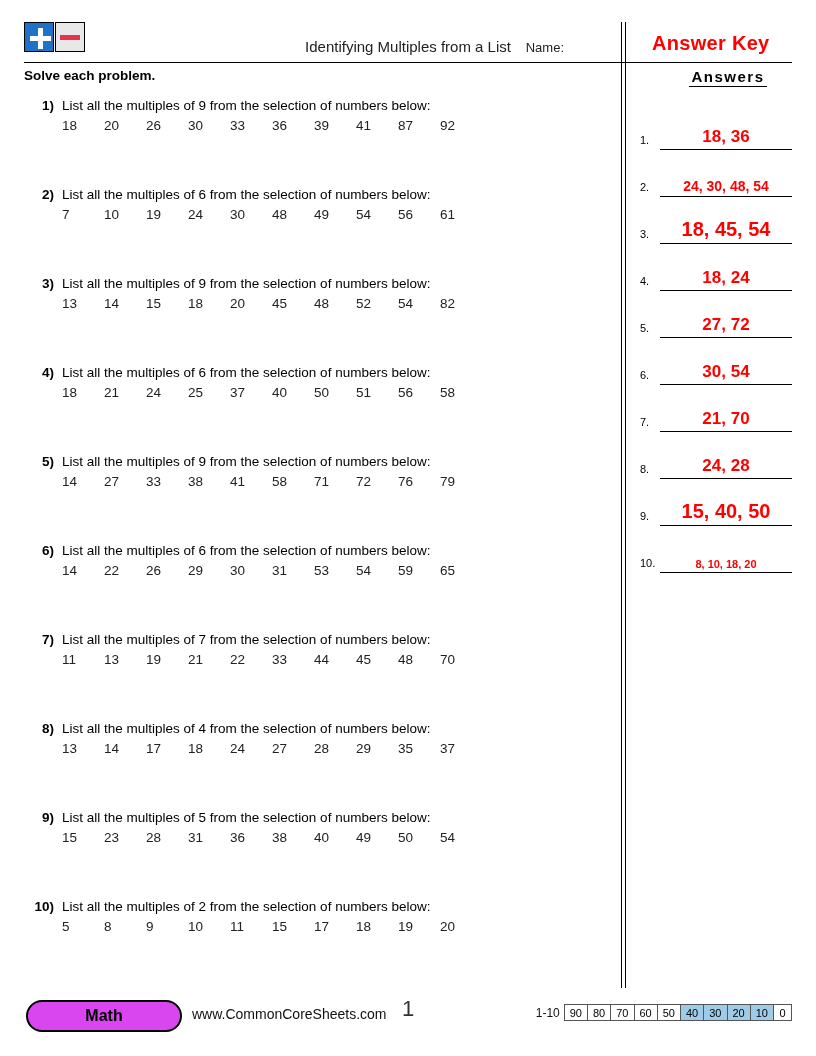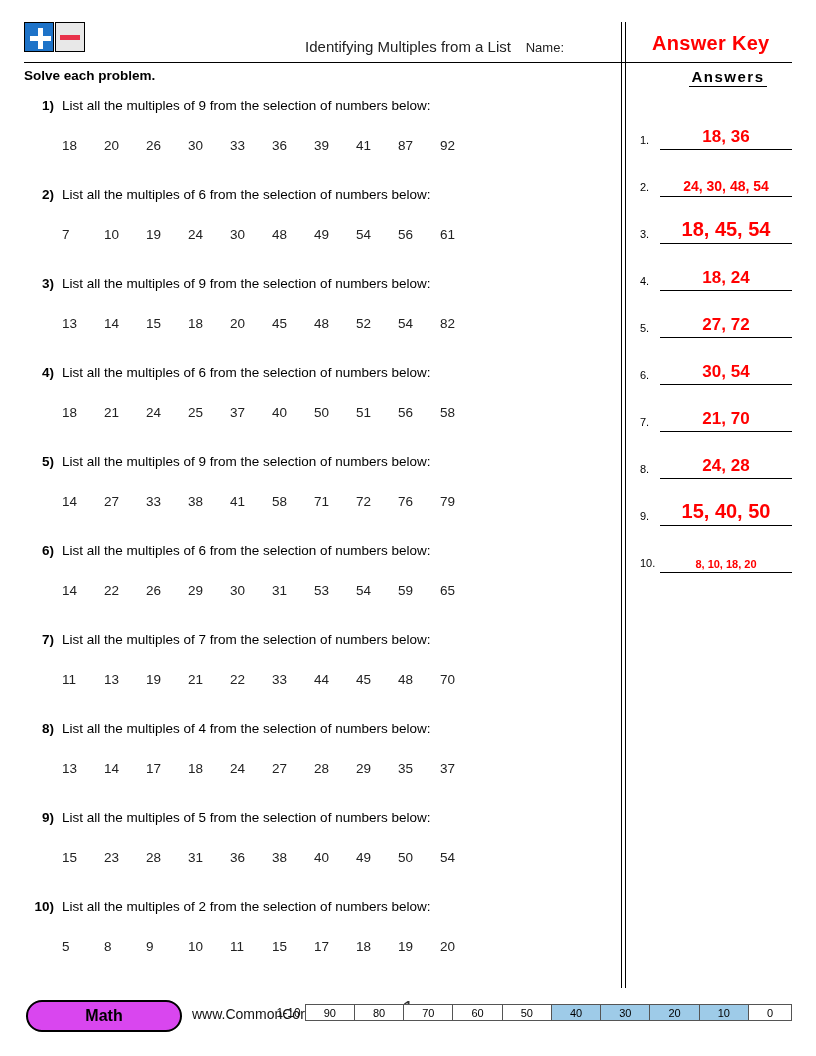--- a/index.html
+++ b/index.html
@@ -146,21 +146,20 @@
     left: 38px;
     top: 2px;
     font-size: 13.5px;
   }
   .pnums {
     position: absolute;
     left: 38px;
     top: 22px;
     font-size: 13.5px;
     color: #222;
-    margin-top: 20px;
   }
   .pnums span {
     display: inline-block;
     width: 42px;
     text-align: left;
   }
 
   
   .answers {
     position: absolute;
@@ -262,21 +261,21 @@
     border: 1px solid #555;
     border-right: none;
     min-width: 19px;
     height: 17px;
     line-height: 17px;
     text-align: center;
     font-size: 11px;
     background: #fff;
     color: #000;
     box-sizing: border-box;
-    padding: 0 18px;
+    padding: 0 5px;
   }
   .scale-cell.last { border-right: 1px solid #555; }
   .scale-cell.hl { background: #9ecbe8; }
 </style>
 </head>
 <body>
 
 <div class="page">
 
   <div class="header">

